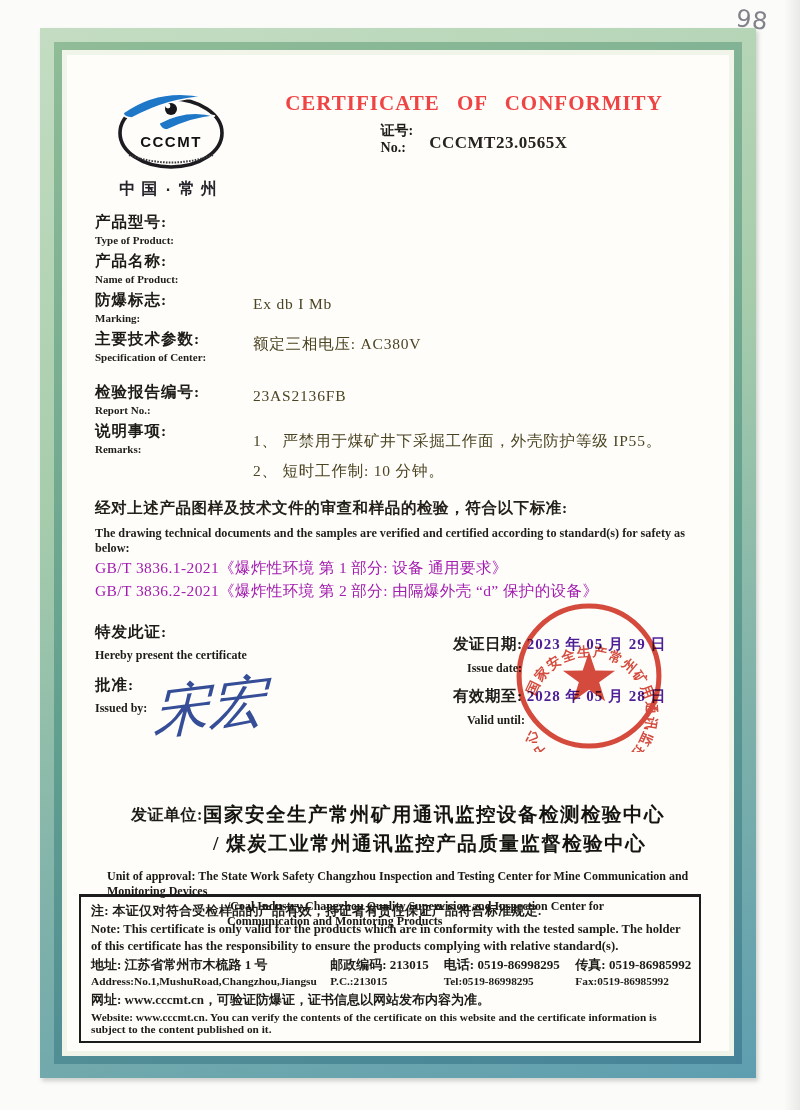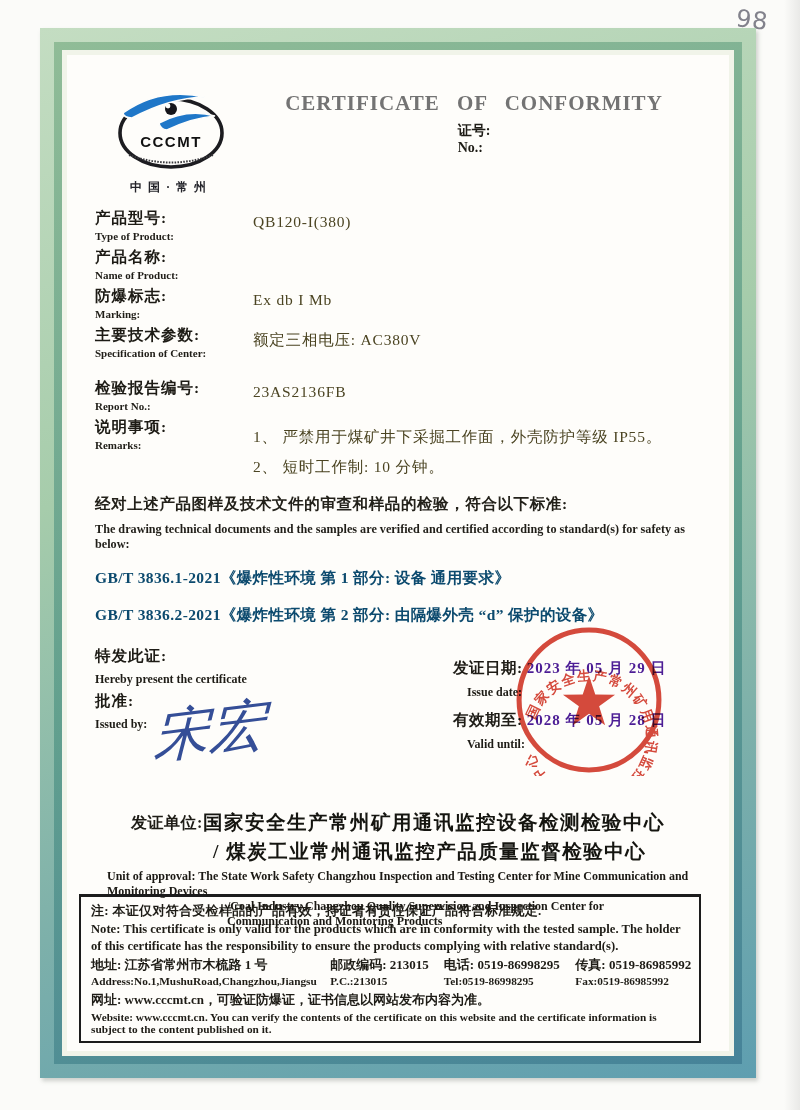--- a/index.html
+++ b/index.html
@@ -26,71 +26,71 @@
     box-shadow:2px 3px 4px rgba(120,130,120,.35);
   }
   .frame-band2 { position:absolute; inset:14px;
     background:linear-gradient(163deg,#90bc97 0%,#62a08e 55%,#468399 100%); }
   .frame-gap { position:absolute; inset:8px; background:#f1f4e9; }
   .cert { position:absolute; inset:5px; background:#fefdfa; padding:24px 28px; }
 
   
   .header { display:flex; }
   .logo-wrap { width:152px; text-align:center; padding-top:6px; }
-  .logo-region { font-size:12px; letter-spacing:6px; margin-top:2px; color:#24242a; font-weight:bold; }
+  .logo-region { font-size:16px; letter-spacing:6px; margin-top:2px; color:#24242a; font-weight:bold;font-family:Liberation Mono, monospace; }
   .title-wrap { flex:1; text-align:center; padding-top:4px; }
   .title-cn { font-size:41px; font-weight:600; letter-spacing:26px; padding-left:26px; color:#141414; }
-  .title-en { font-size:21px; font-weight:bold; letter-spacing:1px; word-spacing:11px; margin-top:8px; color:#737373; }
+  .title-en { font-size:21px; font-weight:bold; letter-spacing:1px; word-spacing:11px; margin-top:8px; color:#ef4444; }
   .certno { display:flex; justify-content:center; margin-top:6px; gap:16px; }
   .certno-labels { text-align:left; }
   .certno-zh { font-size:14px; font-weight:bold; }
   .certno-en { font-size:14px; font-weight:bold; }
   .certno-value { font-size:17px; font-weight:bold; letter-spacing:.5px; padding-top:11px; color:#26241c; }
 
   
   .fields { margin-top:12px; }
   .frow { display:flex; min-height:39px; }
   .flabel { width:158px; }
   .flabel .zh { font-size:15.5px; font-weight:bold; letter-spacing:1px; color:#1d1b15; }
   .flabel .en { font-size:11px; font-weight:bold; color:#201e18; margin-top:1px; }
   .fvalue { flex:1; padding-top:5px; font-size:15.5px; color:#4b4422; letter-spacing:.8px; }
   .fvalue.lines div { line-height:1.95; }
   .gap14 { height:14px; }
 
   
   .stds { margin-top:12px; }
   .std-intro-cn { font-size:15.5px; font-weight:bold; letter-spacing:.6px; color:#23211a;font-family:Liberation Serif, serif; }
   .std-intro-en { font-size:12.2px; font-weight:bold; margin-top:7px; color:#201e18; }
-  .std-item { font-size:15.5px; font-weight:bold; margin-top:16px; letter-spacing:.4px; color:#0c4a6e; }
+  .std-item { font-size:15.5px; font-weight:normal; margin-top:2px; letter-spacing:.4px; color:#a21caf; }
 
   
   .issue { position:relative; height:212px; margin-top:20px; }
   .present-cn,.approve-cn { font-size:15.5px; font-weight:bold; letter-spacing:1px; }
   .present-en,.approve-en { font-size:12px; font-weight:bold; margin-top:5px; }
-  .approve-cn { margin-top:4px; }
+  .approve-cn { margin-top:12px; }
   .signature {
     position:absolute; left:58px; top:48px; color:#24408f; font-size:56px;
     transform:rotate(-7deg) skewX(-8deg); font-style:italic; opacity:.92;
     font-family:"DejaVu Serif",serif;
   }
   .date-block { position:absolute; left:358px; top:12px; width:270px; }
   .date-row { white-space:nowrap; }
   .date-label { font-size:15.5px; font-weight:bold; letter-spacing:.5px;text-align:right; }
   .date-value { font-size:15px; color:#4c1d95; letter-spacing:1px; font-weight:bold; }
   .date-en { font-size:12px; font-weight:bold; margin:6px 0 10px 14px; }
   .stamp { position:absolute; left:418px; top:-22px; mix-blend-mode:multiply; opacity:.92; }
 
   
   .approval { position:absolute; left:40px; right:40px; bottom:122px; }
   .appr-cn-row { display:flex;justify-content:center; }
   .appr-label-cn { font-size:16px; font-weight:bold; padding-top:4px; letter-spacing:.5px; white-space:nowrap; }
   .appr-lines-cn { font-size:19.5px; font-weight:bold; letter-spacing:1.5px; color:#151510; }
   .appr-lines-cn div { line-height:1.45; }
   .appr-line2 { padding-left:10px; }
-  .appr-en { font-size:12px; font-weight:bold; margin-top:3px; color:#1b1914; }
+  .appr-en { font-size:12px; font-weight:bold; margin-top:11px; color:#1b1914; }
   .appr-en .l2 { padding-left:120px; }
 
   
   .notebox {
     position:absolute; left:12px; right:28px; bottom:8px;
     border:2px solid #1c1c1c; border-top-width:3px;
     padding:5px 10px 6px;
   }
   .note-cn { font-size:13px; font-weight:bold; letter-spacing:.3px; }
   .note-en { font-size:12.6px; font-weight:bold; line-height:1.3; margin-top:1px; }
@@ -125,33 +125,33 @@
         </svg>
         <div class="logo-region">中国·常州</div>
       </div>
       <div class="title-wrap">
         <div class="title-en">CERTIFICATE  OF  CONFORMITY</div>
         <div class="certno">
           <div class="certno-labels">
             <div class="certno-zh">证号:</div>
             <div class="certno-en">No.:</div>
           </div>
+          <div class="certno-value">CCCMT23.0565X</div>
         </div>
       </div>
     </div>
 
     <div class="fields">
 
 
       <div class="frow">
         <div class="flabel">
                 <div class="zh">产品型号:</div>
                 <div class="en">Type of Product:</div>
               </div>
-        <div class="fvalue">QB120-I(380)</div>
       </div>
 
       <div class="frow">
         <div class="flabel">
                 <div class="zh">产品名称:</div>
                 <div class="en">Name of Product:</div>
               </div>
       </div>
 
       <div class="frow">

